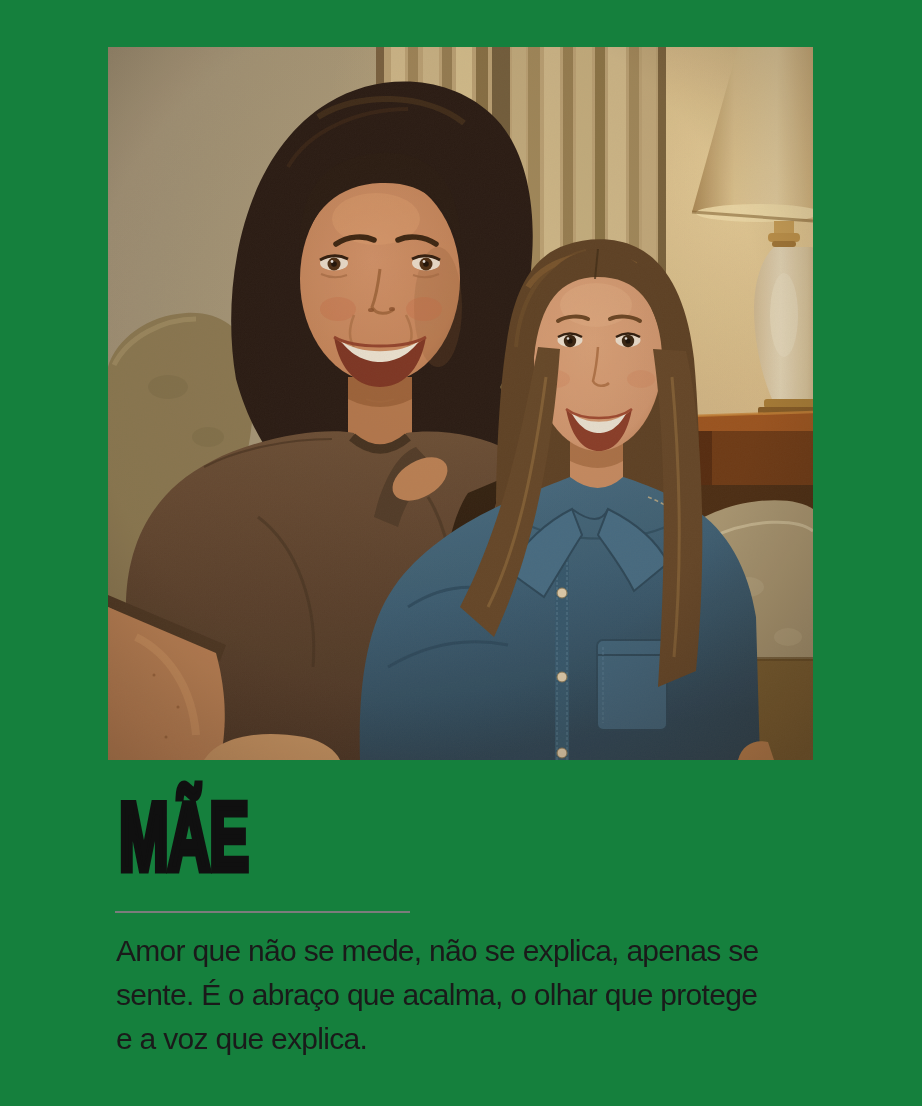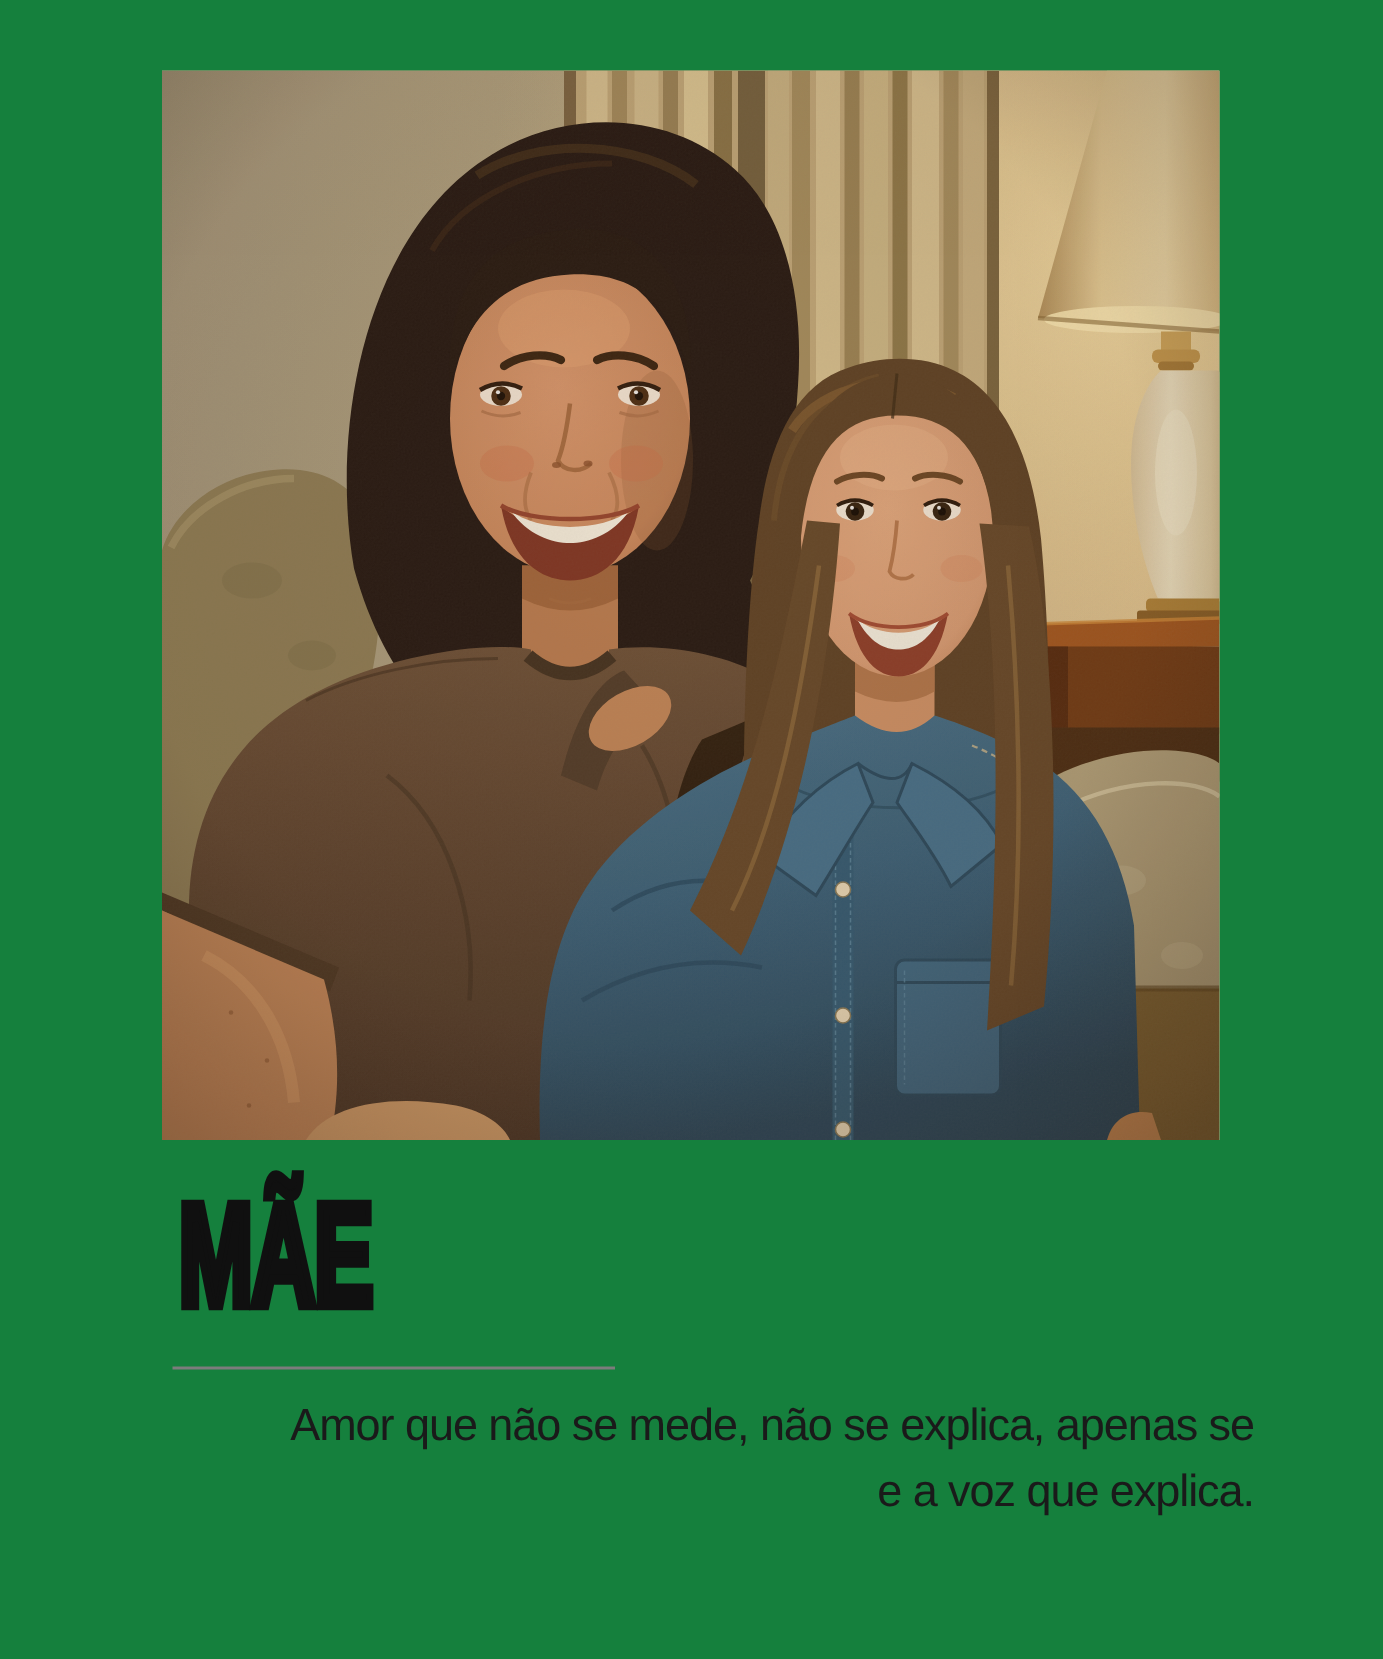--- a/index.html
+++ b/index.html
@@ -17,21 +17,21 @@
     position:absolute;left:119px;top:788px;margin:0;
     font-size:97px;line-height:1;font-weight:bold;color:#101010;
     -webkit-text-stroke:7px #101010;letter-spacing:-2px;white-space:nowrap;
   }
   .title-inner{display:inline-block;transform:scaleX(0.615);transform-origin:0 50%;}
   .divider{position:absolute;left:115px;top:911px;width:295px;height:2px;background:#7c7c7c;}
   .caption{
     position:absolute;left:116px;top:929px;margin:0;width:720px;
     font-size:30px;line-height:44px;letter-spacing:-0.7px;color:#1a1a1a;
   }
-  .caption .line{display:block;white-space:nowrap;text-align:right;}
+  .caption .line{display:block;white-space:nowrap;}
 </style>
 </head>
 <body>
 
 <div class="card">
 
   <figure class="photo" role="img" aria-label="Warm indoor portrait: a smiling mother with dark curly shoulder-length hair wearing a brown t-shirt sits beside her smiling daughter with long brown hair wearing a blue denim shirt; behind them are beige patterned curtains, a lit cream table lamp on a dark wooden side table, and beige sofas.">
     <svg viewBox="0 0 705 713" xmlns="http://www.w3.org/2000/svg">
       <defs>
         <linearGradient id="wallG" x1="0" y1="0" x2="1" y2="0">
@@ -262,16 +262,17 @@
       <rect x="0" y="0" width="705" height="713" filter="url(#grain)" opacity="0.07"></rect>
     </svg>
   </figure>
 
   <h1 class="title"><span class="title-inner">MÃE</span></h1>
 
   <div class="divider"></div>
 
   <p class="caption">
     <span class="line">Amor que não se mede, não se explica, apenas se</span>
+    <span class="line">sente. É o abraço que acalma, o olhar que protege</span>
     <span class="line">e a voz que explica.</span>
   </p>
 
 </div>
 
 </body></html>

